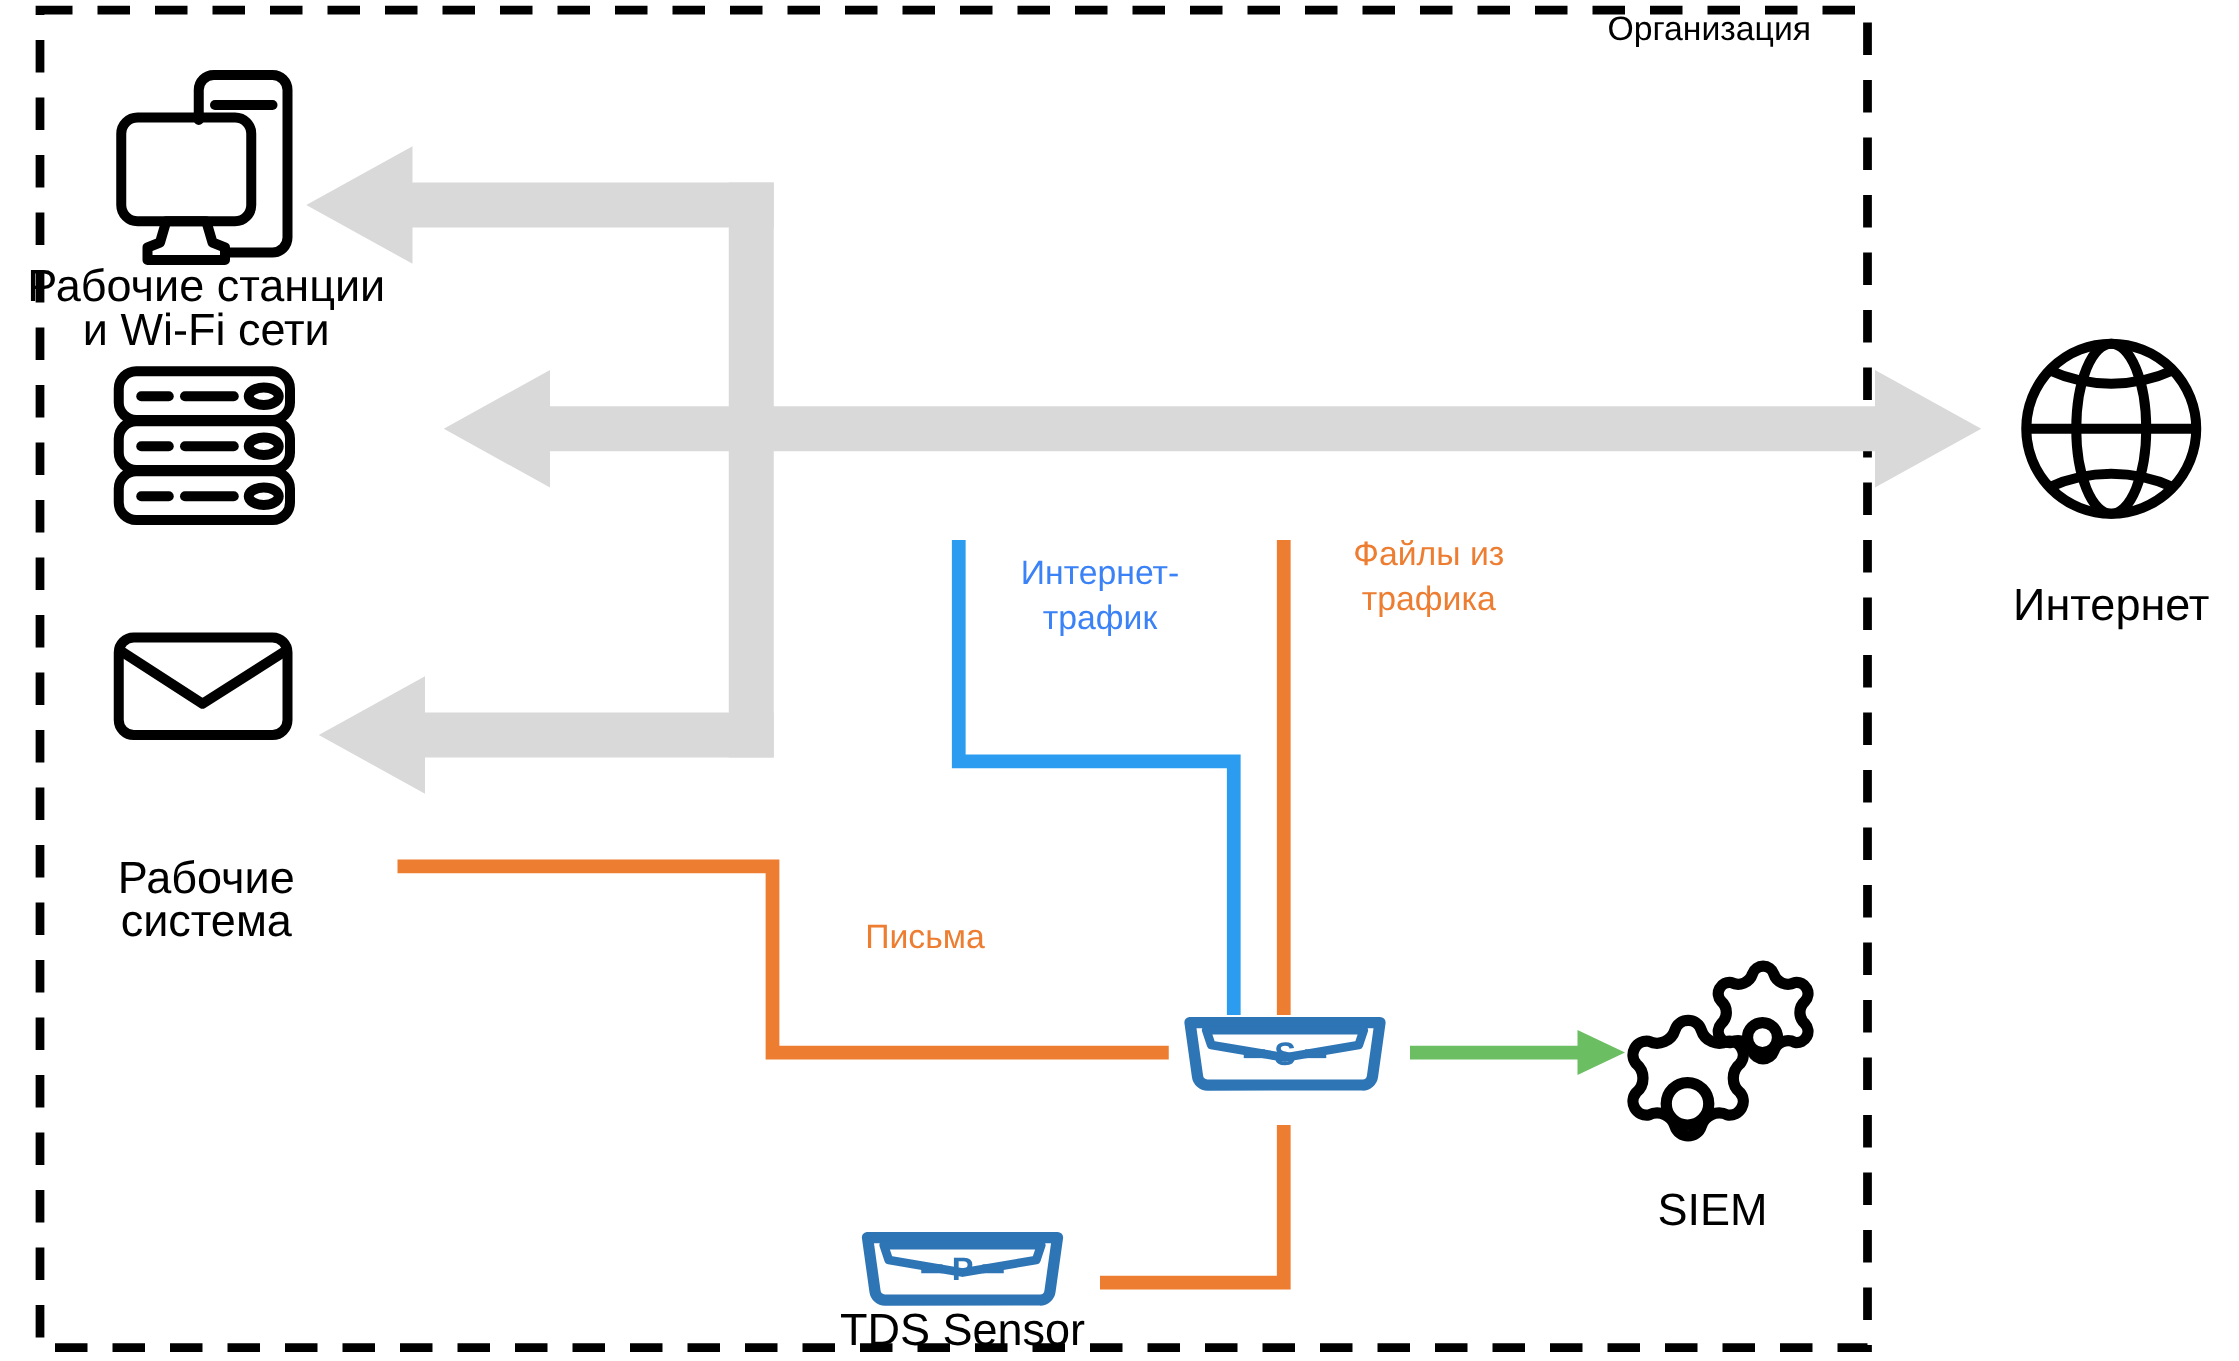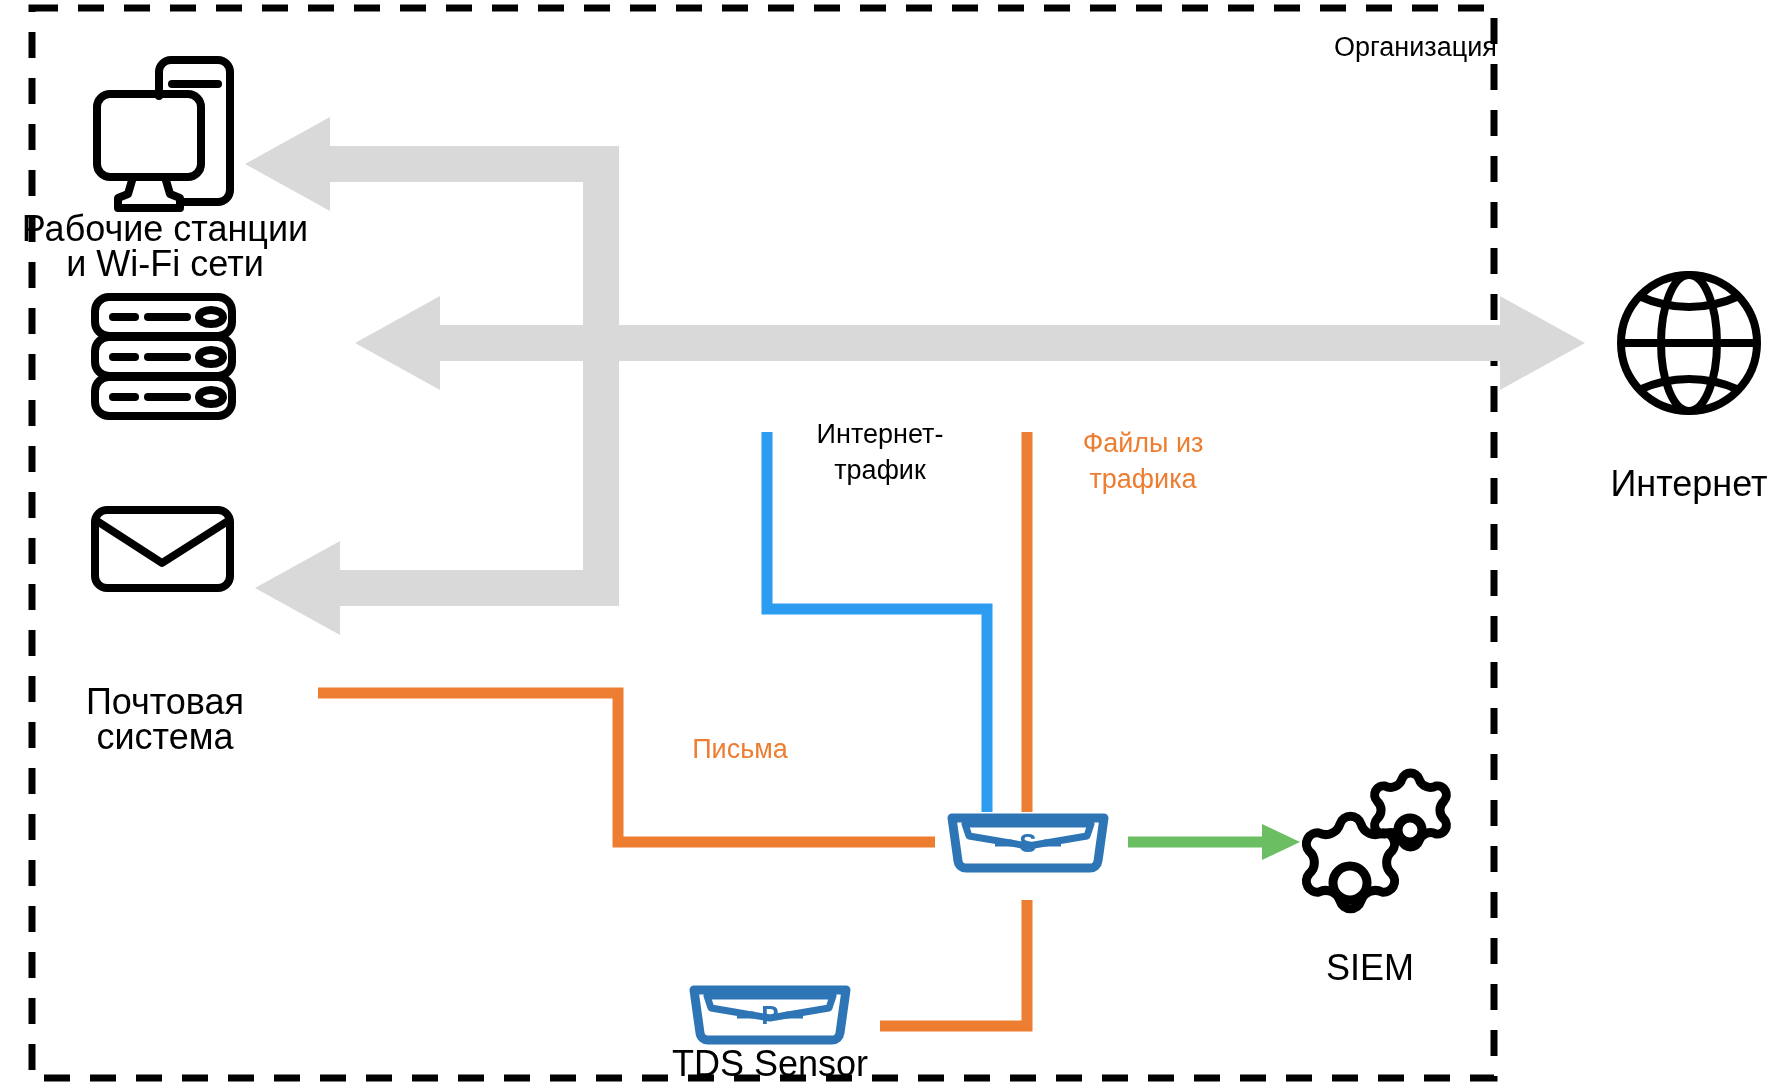--- a/index.html
+++ b/index.html
@@ -156,37 +156,37 @@
       <path d="M 1340,824
                a 11,11 0 0 1 21,0 a 15,15 0 0 0 21,9 a 11,11 0 0 1 10,18
                a 15,15 0 0 0 0,23 a 11,11 0 0 1 -10,18 a 15,15 0 0 0 -21,9
                a 11,11 0 0 1 -21,0 a 15,15 0 0 0 -21,-9 a 11,11 0 0 1 -10,-18
                a 15,15 0 0 0 0,-23 a 11,11 0 0 1 10,-18 a 15,15 0 0 0 21,-9 Z"></path>
       <circle cx="1350" cy="883" r="17"></circle>
     </g>
 
   </svg>
 
-  <div class="boundary-title" style="left:1286px; top:32px;margin-left:48px;">Организация</div>
+  <div class="boundary-title" style="left:1286px; top:8px;">Организация</div>
 
   <div class="node-label" style="left:20px; top:211px; width:290px;">Рабочие станции
 и Wi-Fi сети</div>
 
 
-  <div class="node-label" style="left:20px; top:684px; width:290px;">Почтовая
+  <div class="node-label" style="left:20px; top:684px; width:290px;">Рабочие
 система</div>
 
   <div class="node-label" style="left:1569px; top:466px; width:240px;">Интернет</div>
 
 
   <div class="node-label" style="left:650px; top:1046px; width:240px;">TDS Sensor</div>
 
   <div class="node-label" style="left:1285px; top:950px; width:170px;">SIEM</div>
 
-  <div class="flow-label" style="left:780px; top:416px; width:200px; color:#000000;">Интернет-
+  <div class="flow-label" style="left:780px; top:440px; width:200px; color:#3b82f6;">Интернет-
 трафик</div>
 
   <div class="flow-label" style="left:1043px; top:425px; width:200px; color:#ed7d31;">Файлы из
 трафика</div>
 
   <div class="flow-label" style="left:640px; top:731px; width:200px; color:#ed7d31;">Письма</div>
 
 </div>
 
 </body></html>

